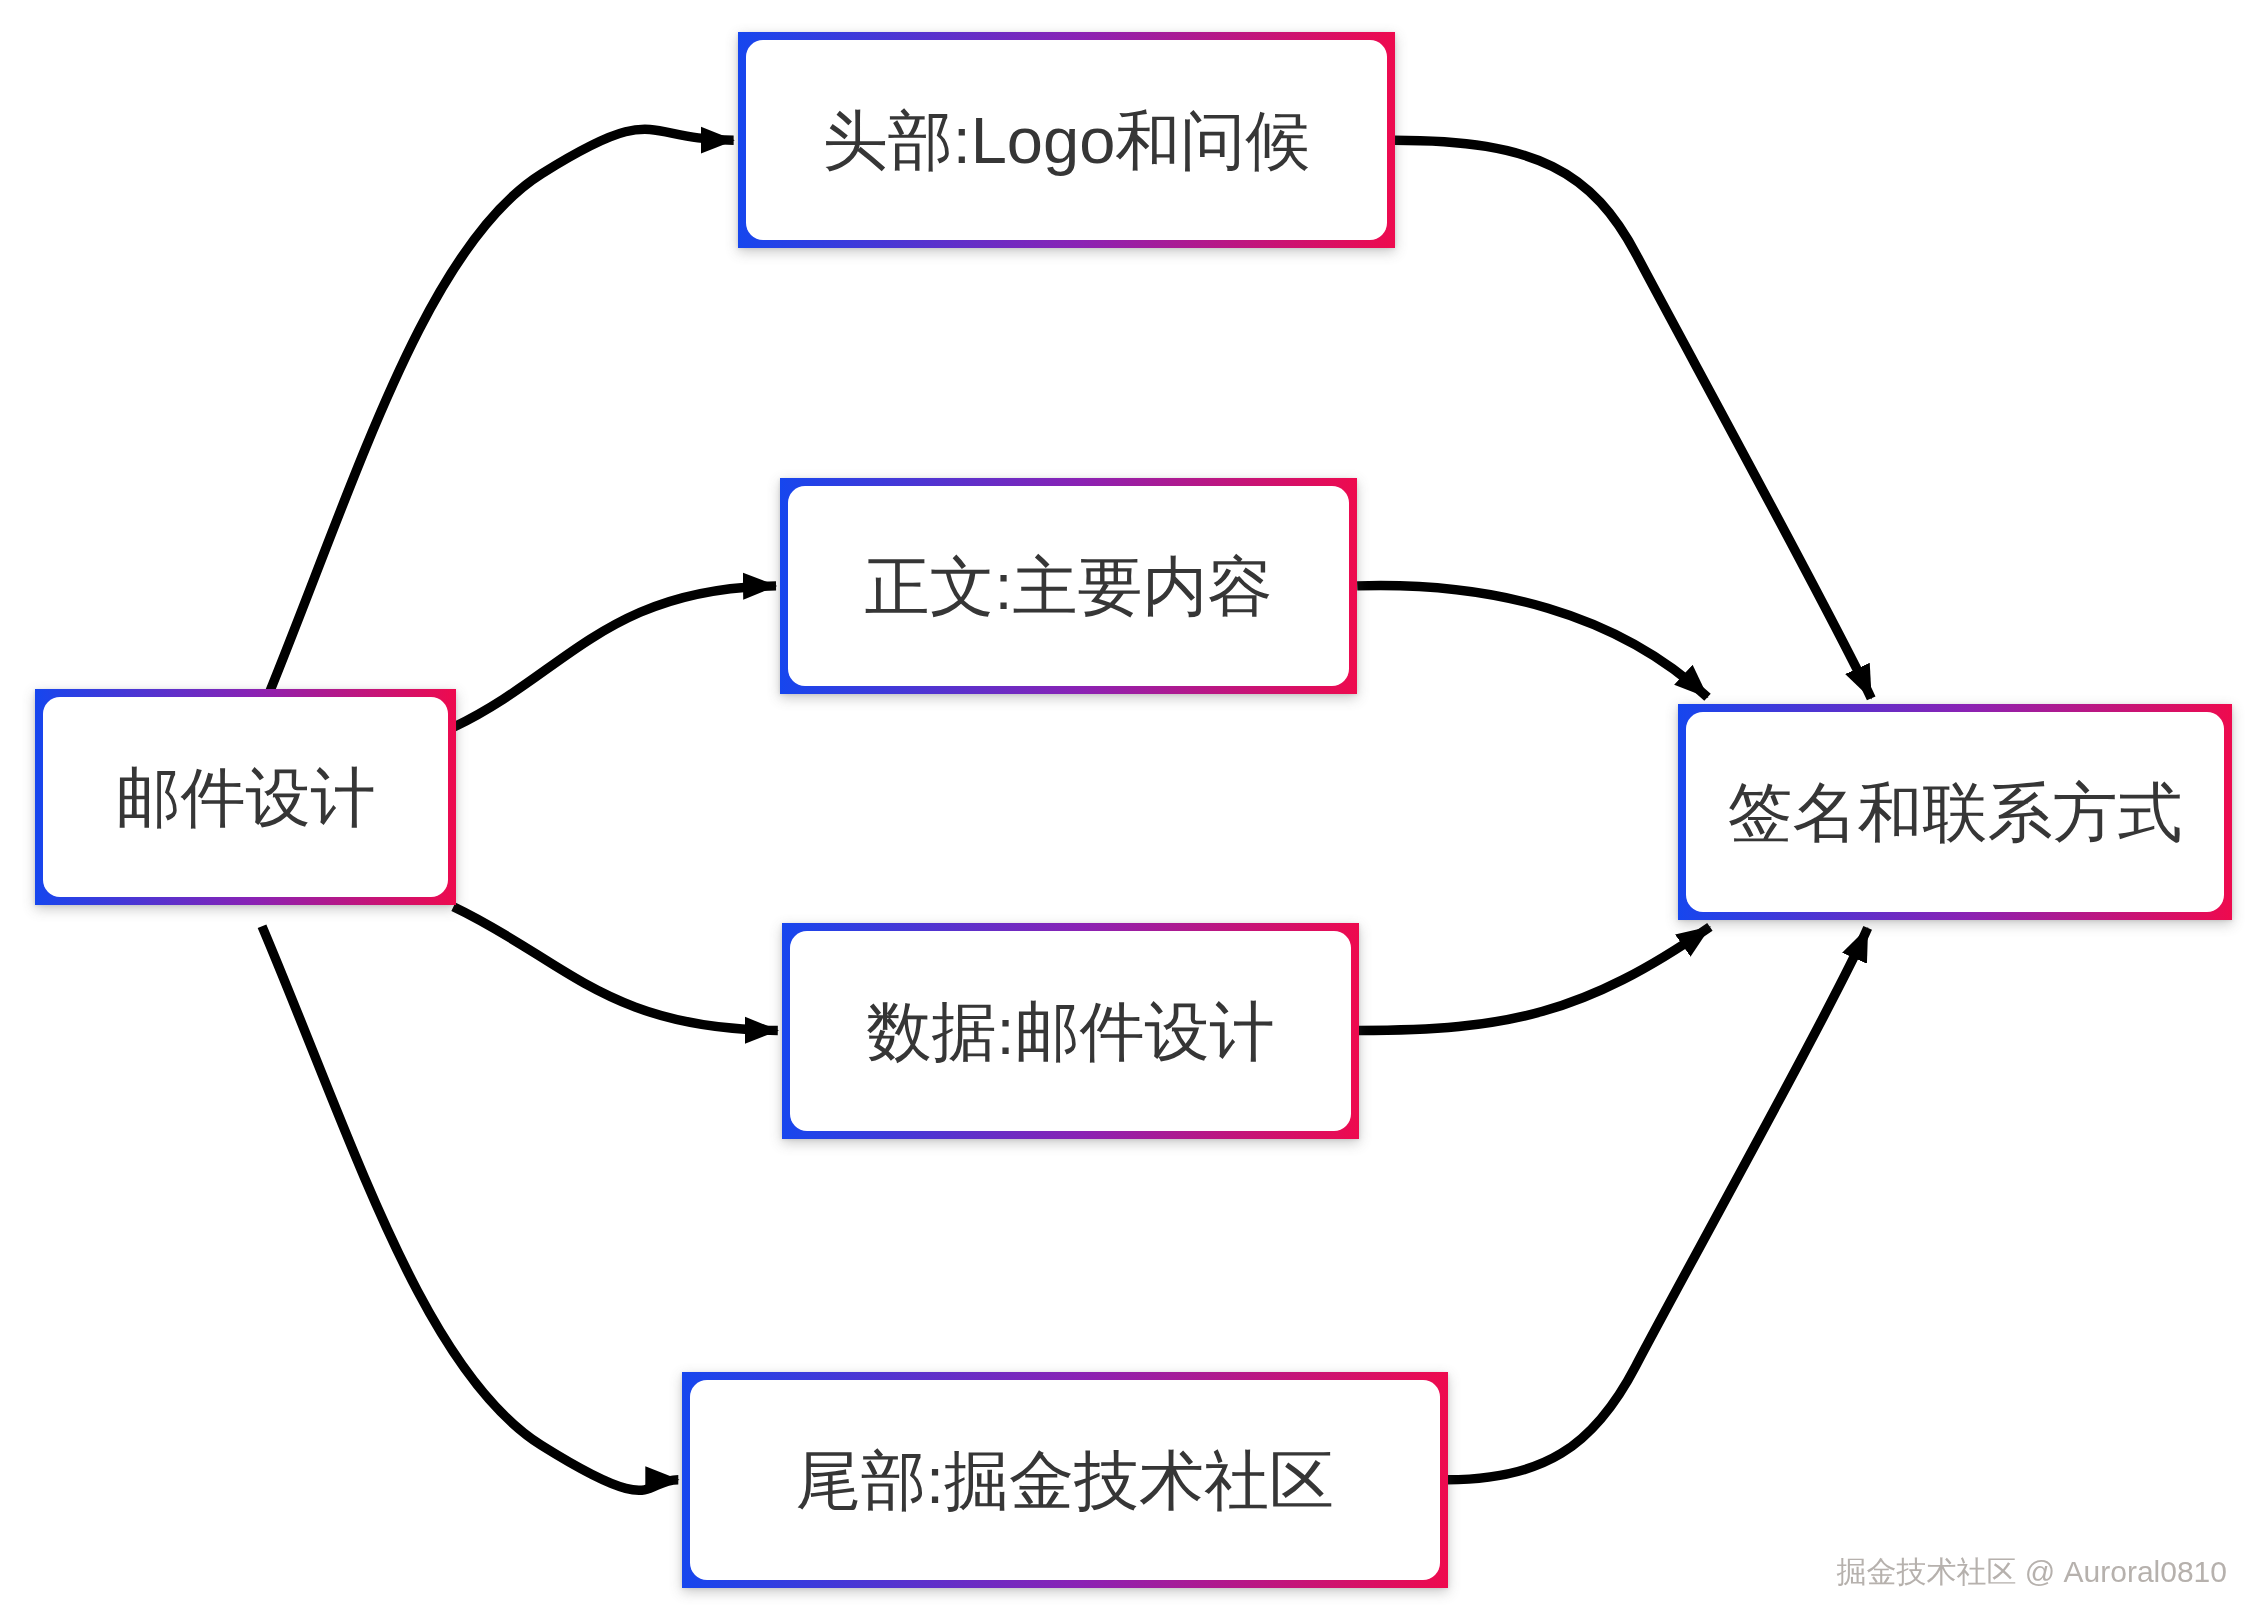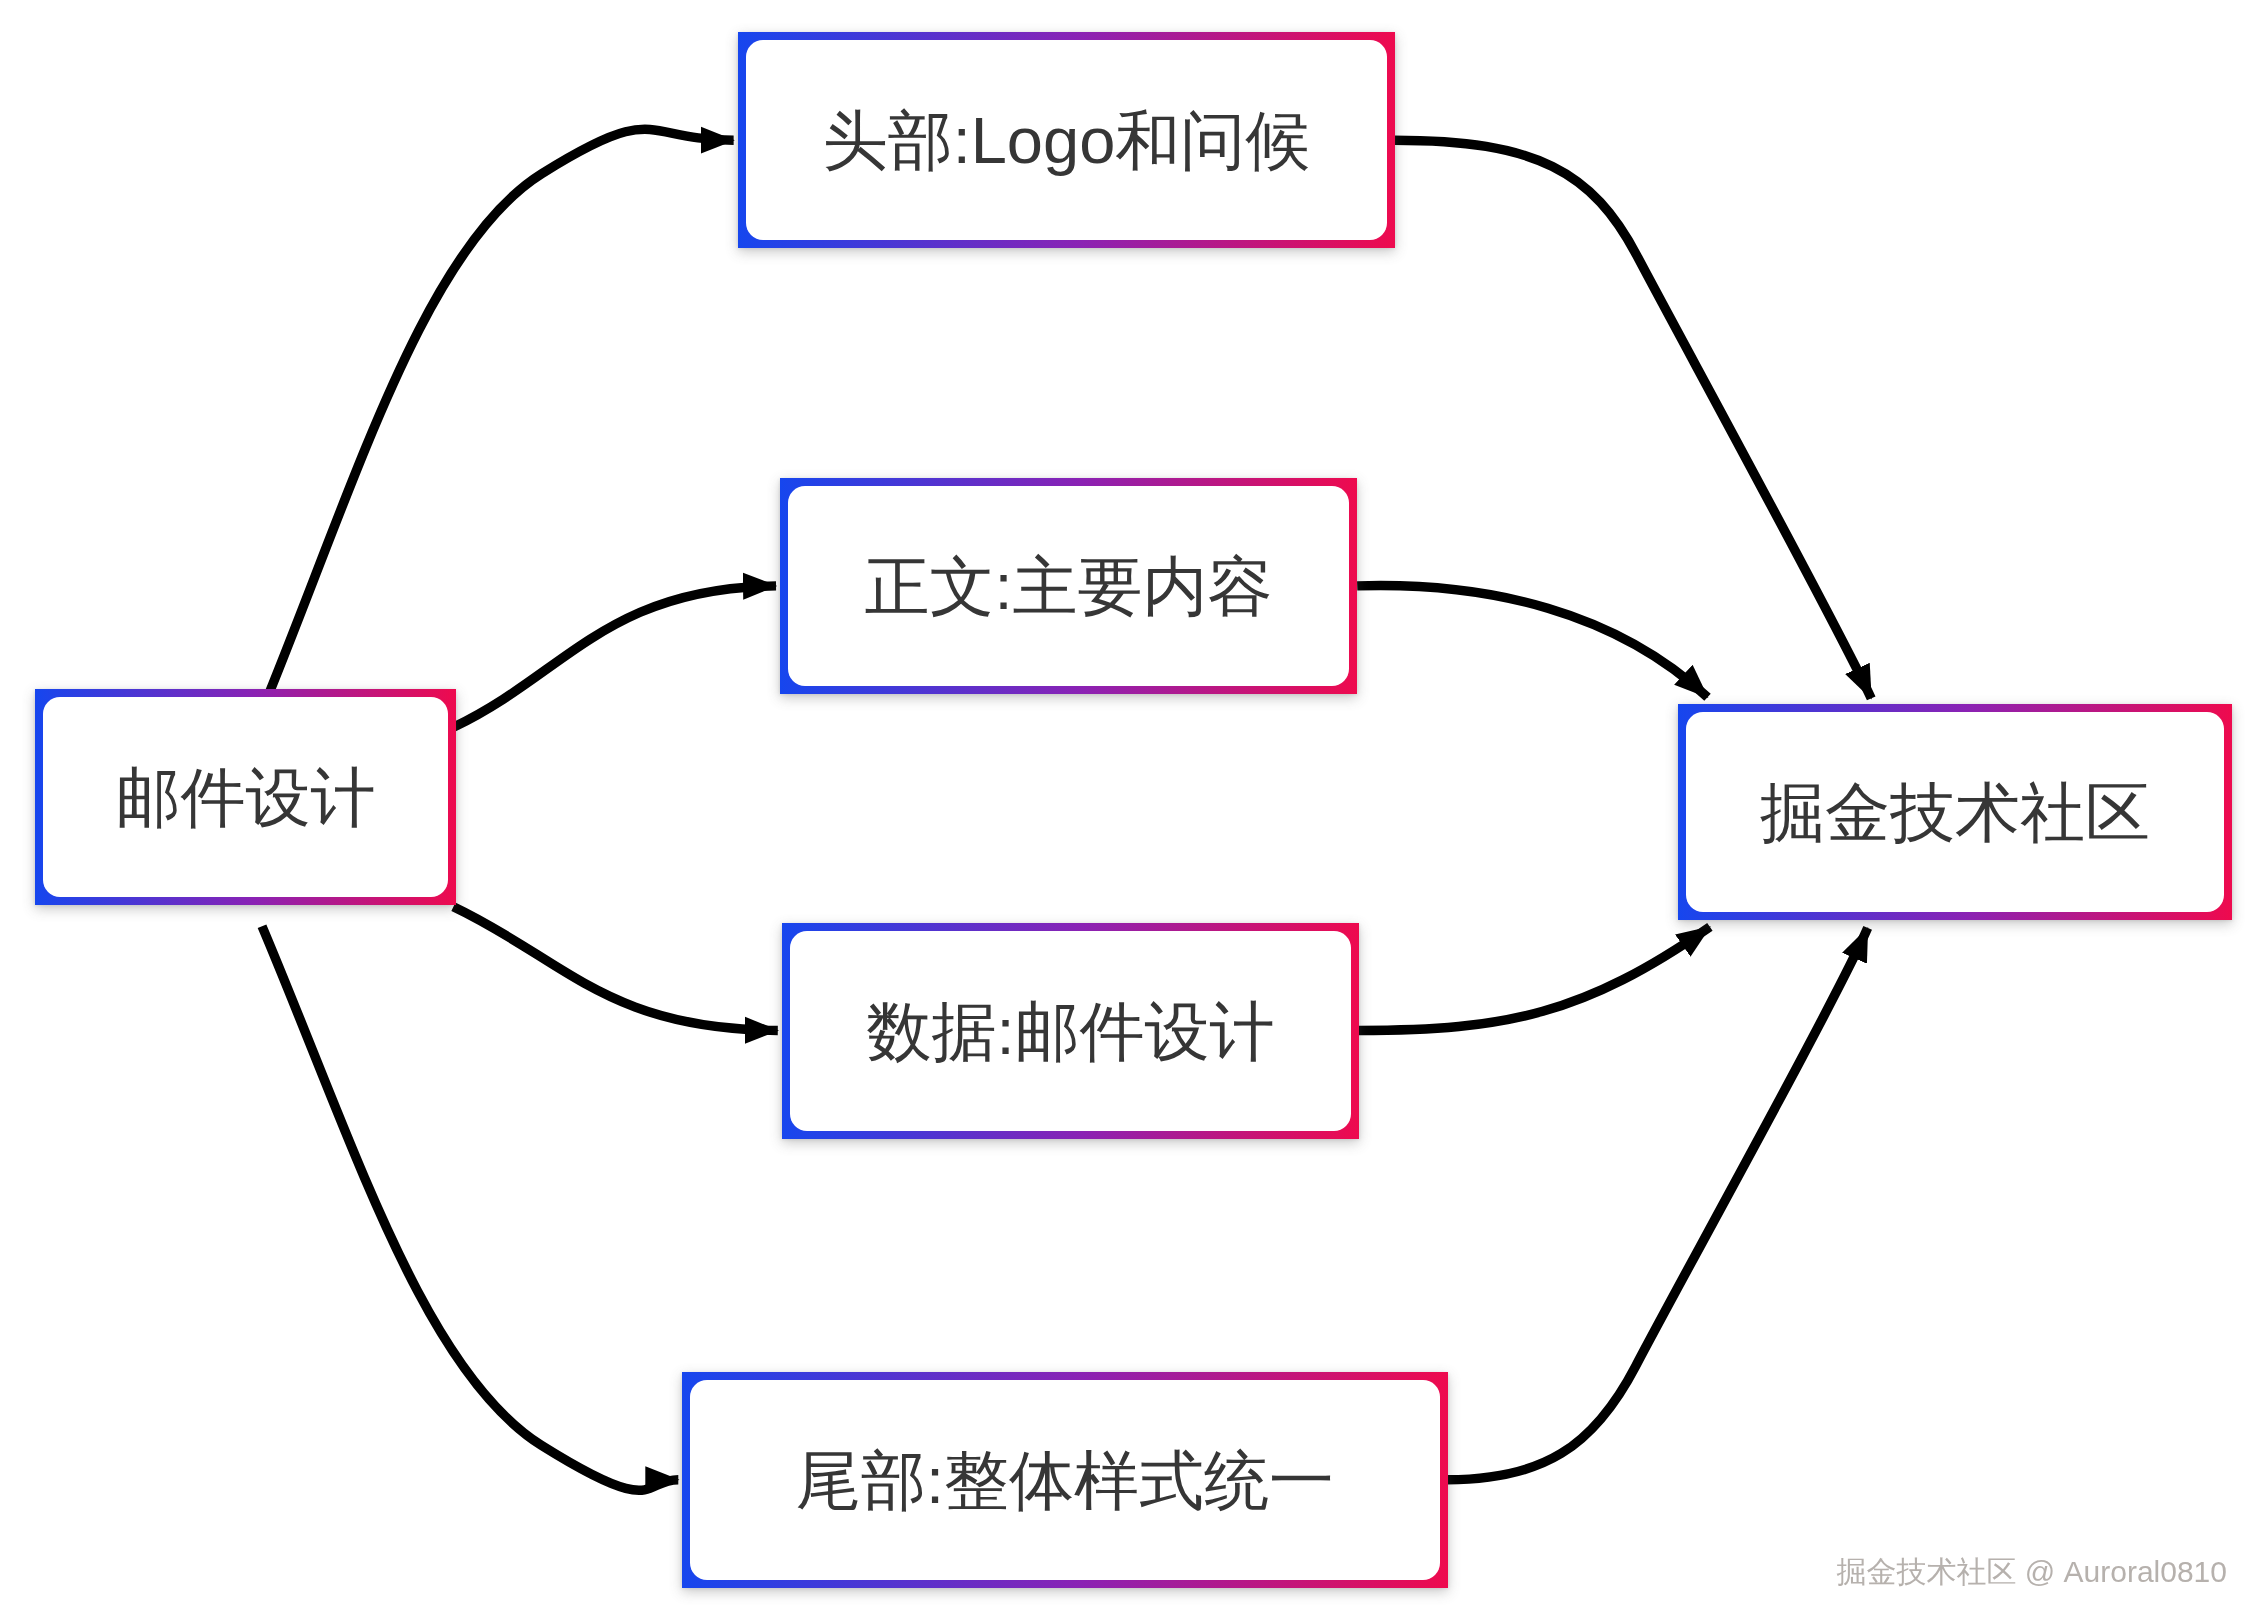--- a/index.html
+++ b/index.html
@@ -112,26 +112,26 @@
   </div>
 
   <div class="node" style="left:782px; top:923px; width:577px; height:216px;">
     <div class="node-inner">
       <span class="node-label">数据:邮件设计</span>
     </div>
   </div>
 
   <div class="node" style="left:682px; top:1372px; width:766px; height:216px;">
     <div class="node-inner">
-      <span class="node-label">尾部:整体样式统一</span>
+      <span class="node-label">尾部:掘金技术社区</span>
     </div>
   </div>
 
   <div class="node" style="left:1678px; top:704px; width:554px; height:216px;">
     <div class="node-inner">
-      <span class="node-label">掘金技术社区</span>
+      <span class="node-label">签名和联系方式</span>
     </div>
   </div>
 
   <div class="watermark">掘金技术社区 @ Auroral0810</div>
 
 </div>
 
 
 </body></html>

